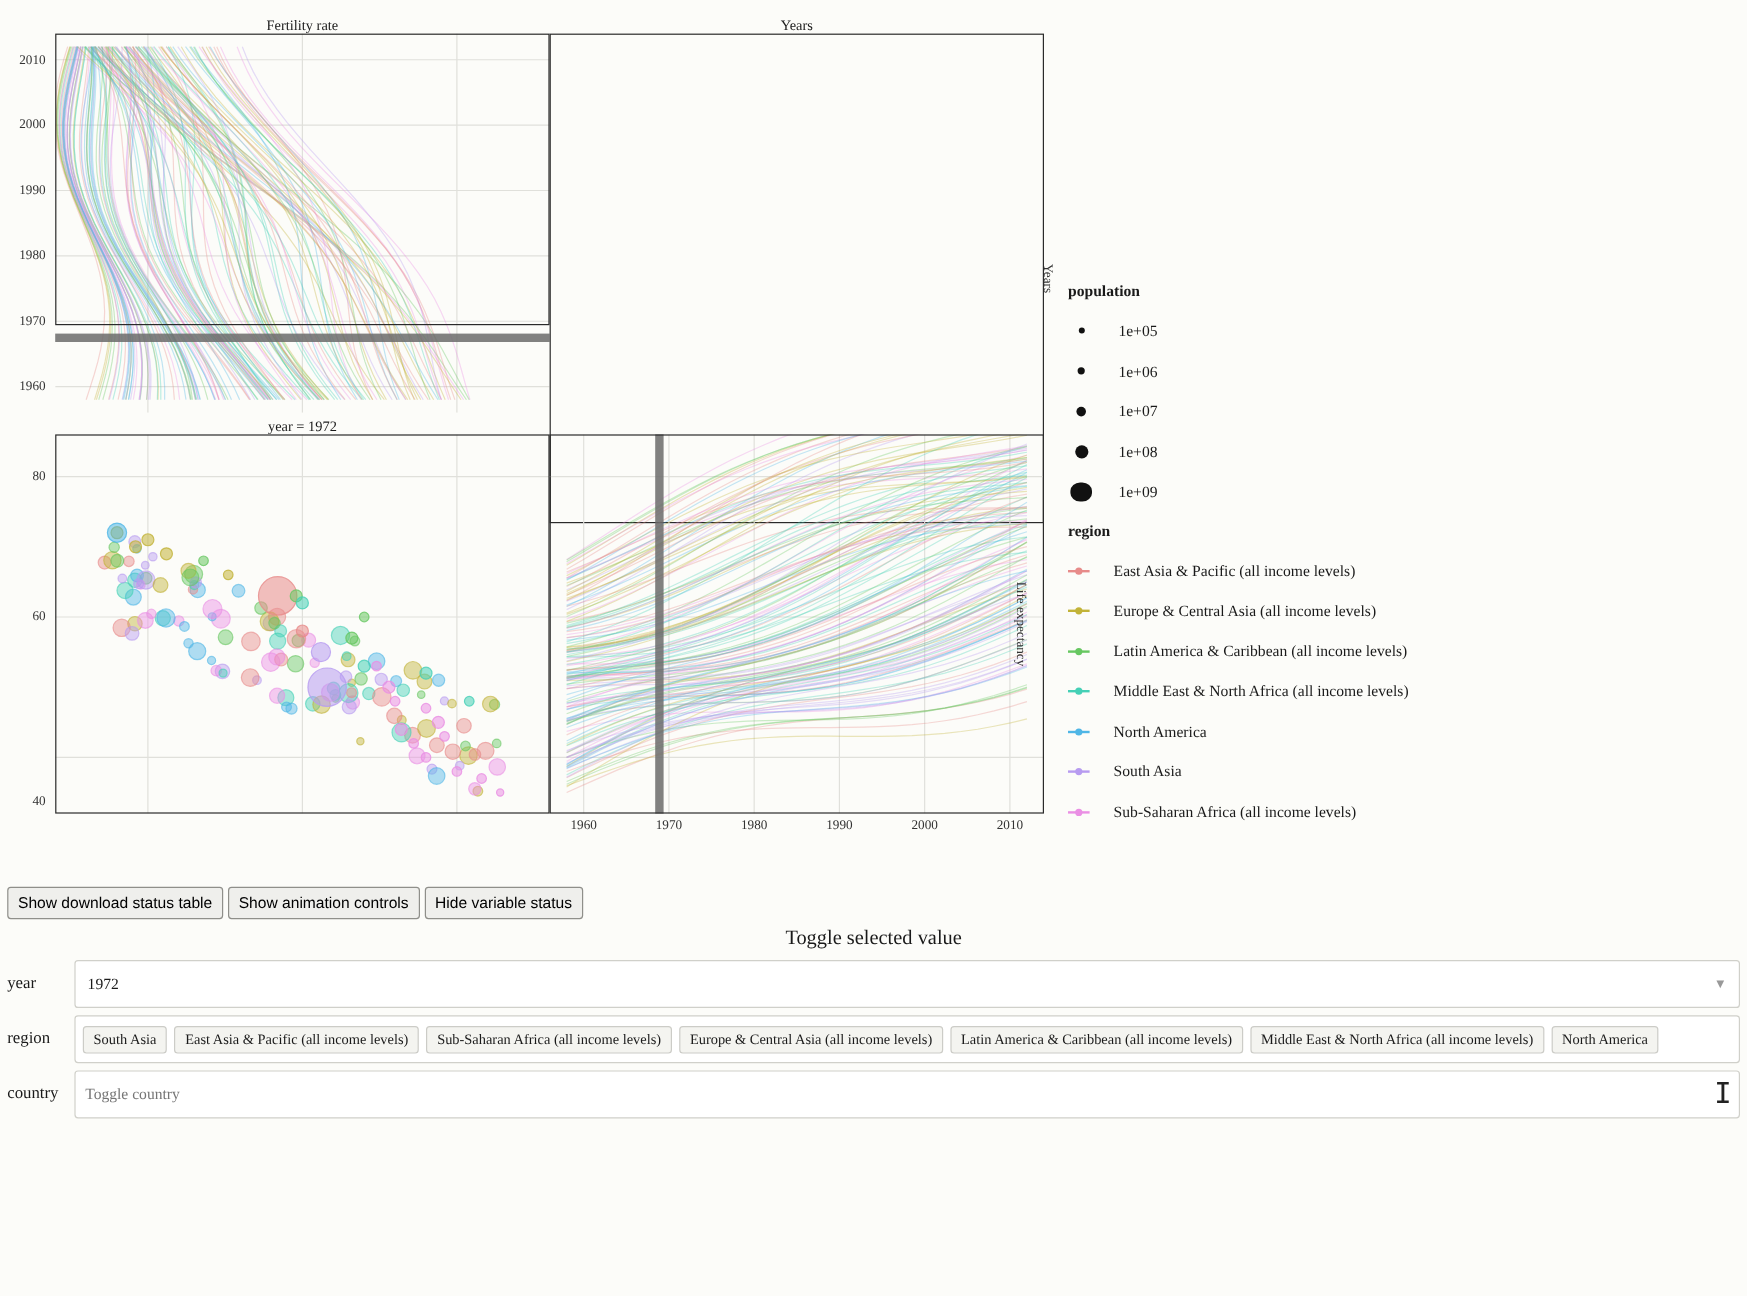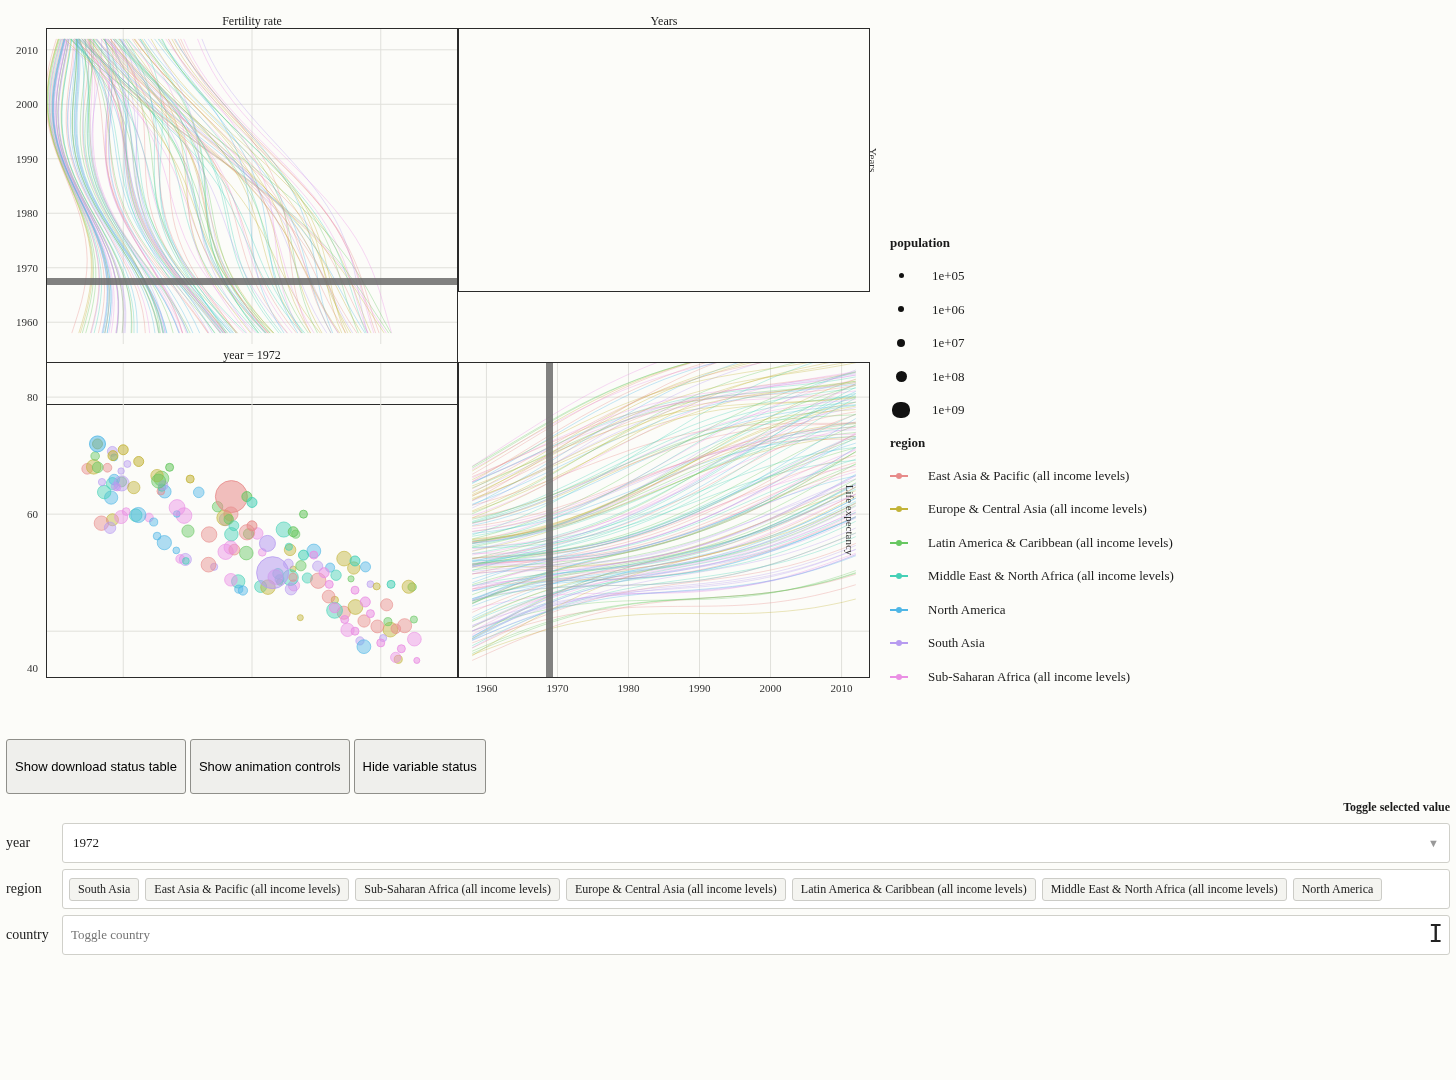--- a/index.html
+++ b/index.html
@@ -38,22 +38,22 @@
   .s2{width:6px;height:6px;border-radius:50%;}
   .s3{width:8px;height:8px;border-radius:50%;}
   .s4{width:11px;height:11px;border-radius:50%;}
   .s5{width:18px;height:16px;}
   .swatch-line{position:relative;width:18px;height:10px;display:inline-flex;align-items:center;justify-content:center;}
   .swatch-line .ln{position:absolute;left:0;right:0;top:50%;height:2px;transform:translateY(-50%);}
   .swatch-line .dot{width:6px;height:6px;border-radius:50%;position:absolute;}
 
   .controls{margin-top:18px;}
   .btn-row{display:flex;gap:4px;margin-bottom:6px;}
-  button.toolbtn{font:13px Arial,Helvetica,sans-serif;background:var(--btn-bg);border:1px solid var(--btn-border);border-radius:3px;padding:19px 8px;cursor:pointer;}
-  .section-title{text-align:right;font-weight:bold;font-family:Georgia,serif;font-size:12px;margin:4px 0 8px 0;}
+  button.toolbtn{font:13px Arial,Helvetica,sans-serif;background:var(--btn-bg);border:1px solid var(--btn-border);border-radius:3px;padding:5px 8px;cursor:pointer;}
+  .section-title{text-align:center;font-weight:normal;font-family:Georgia,serif;font-size:17px;margin:4px 0 8px 0;}
   .form-row{display:flex;align-items:center;gap:10px;margin:6px 0;}
   .form-row label{width:46px;font-family:Georgia,serif;font-size:14px;text-align:left;}
   .pseudo-select{flex:1;border:1px solid var(--select-border);border-radius:3px;background:#fff;padding:6px 10px;display:flex;align-items:center;justify-content:space-between;font-family:Georgia,serif;font-size:13px;min-height:26px;}
   .pseudo-select .caret{font-size:11px;color:#999;}
   .chips-box{flex:1;border:1px solid var(--select-border);border-radius:3px;background:#fff;padding:4px 6px;display:flex;flex-wrap:wrap;gap:6px;align-items:center;min-height:30px;}
   .chip{background:var(--chip-bg);border:1px solid var(--chip-border);border-radius:3px;padding:3px 8px;font-family:Georgia,serif;font-size:12px;display:inline-block;}
   .chips-box input{border:none;outline:none;flex:1;min-width:160px;font-family:Georgia,serif;font-size:13px;color:#999;background:transparent;}
   .ibeam{font-family:monospace;font-size:24px;color:#222;line-height:0;position:relative;top:-1px;}
 
   
@@ -61,21 +61,21 @@
   .xlabels{position:absolute;left:0;right:0;text-align:center;font-size:11px;color:#333;pointer-events:none;}
   .xlabels span{position:absolute;transform:translateX(-50%);}
 </style>
 </head>
 <body>
 
 <div class="app">
   <div class="chart-area">
     <div class="chart-grid">
 
-      <div class="facet" id="facet-tl" style="left:40px;top:22px;width:412px;height:377px;">
+      <div class="facet" id="facet-tl" style="left:40px;top:22px;width:412px;height:243px;">
         <div class="facet-title">Fertility rate</div>
         <svg class="plot" width="412" height="316" viewBox="0 0 412 316" preserveAspectRatio="none" id="svg-tl">
             <line x1="77.25" x2="77.25" y1="0" y2="316" class="gridv"></line>
             <line x1="206" x2="206" y1="0" y2="316" class="gridv"></line>
             <line x1="334.75" x2="334.75" y1="0" y2="316" class="gridv"></line>
             <line x1="0" x2="412" y1="294.2068965517241" y2="294.2068965517241" class="gridh"></line>
             <line x1="0" x2="412" y1="239.72413793103448" y2="239.72413793103448" class="gridh"></line>
             <line x1="0" x2="412" y1="185.24137931034483" y2="185.24137931034483" class="gridh"></line>
             <line x1="0" x2="412" y1="130.75862068965517" y2="130.75862068965517" class="gridh"></line>
             <line x1="0" x2="412" y1="76.27586206896552" y2="76.27586206896552" class="gridh"></line>
@@ -238,21 +238,21 @@
             <path d="M226.9 305.1 L216.5 294.6 L206.8 284.1 L197.8 273.6 L189.5 263.1 L182.2 252.6 L175.6 242.1 L169.8 231.6 L164.7 221.0 L160.1 210.5 L156.0 200.0 L152.1 189.5 L148.4 179.0 L144.6 168.5 L140.5 158.0 L136.0 147.5 L131.0 137.0 L125.3 126.5 L118.8 116.0 L111.6 105.5 L103.5 95.0 L94.6 84.4 L85.0 73.9 L74.7 63.4 L63.9 52.9 L52.7 42.4 L41.3 31.9 L29.8 21.4 L18.5 10.9 " fill="none" stroke="#c2b338" stroke-width="1" stroke-opacity="0.35"></path>
             <path d="M113.5 305.1 L111.4 294.6 L108.4 284.1 L104.6 273.6 L100.1 263.1 L94.9 252.6 L89.0 242.1 L82.7 231.6 L76.1 221.0 L69.4 210.5 L62.7 200.0 L56.2 189.5 L50.1 179.0 L44.5 168.5 L39.6 158.0 L35.5 147.5 L32.1 137.0 L29.5 126.5 L27.8 116.0 L26.8 105.5 L26.5 95.0 L26.7 84.4 L27.4 73.9 L28.3 63.4 L29.2 52.9 L30.1 42.4 L30.7 31.9 L30.8 21.4 L30.4 10.9 " fill="none" stroke="#67c761" stroke-width="1" stroke-opacity="0.35"></path>
             <path d="M168.5 305.1 L161.5 294.6 L154.1 284.1 L146.3 273.6 L138.4 263.1 L130.5 252.6 L122.9 242.1 L115.5 231.6 L108.8 221.0 L102.6 210.5 L97.2 200.0 L92.6 189.5 L88.9 179.0 L85.9 168.5 L83.7 158.0 L82.2 147.5 L81.2 137.0 L80.6 126.5 L80.3 116.0 L80.1 105.5 L79.8 95.0 L79.3 84.4 L78.3 73.9 L76.7 63.4 L74.5 52.9 L71.5 42.4 L67.7 31.9 L63.0 21.4 L57.6 10.9 " fill="none" stroke="#45d0b6" stroke-width="1" stroke-opacity="0.35"></path>
             <path d="M146.9 305.1 L142.2 294.6 L136.9 284.1 L130.9 273.6 L124.4 263.1 L117.5 252.6 L110.5 242.1 L103.5 231.6 L96.7 221.0 L90.3 210.5 L84.3 200.0 L78.9 189.5 L74.3 179.0 L70.5 168.5 L67.5 158.0 L65.3 147.5 L63.9 137.0 L63.2 126.5 L63.0 116.0 L63.3 105.5 L63.9 95.0 L64.6 84.4 L65.2 73.9 L65.6 63.4 L65.6 52.9 L65.0 42.4 L63.8 31.9 L61.8 21.4 L59.0 10.9 " fill="none" stroke="#4fb6e6" stroke-width="1" stroke-opacity="0.35"></path>
             <path d="M177.5 305.1 L169.5 294.6 L161.1 284.1 L152.6 273.6 L144.2 263.1 L135.9 252.6 L128.0 242.1 L120.7 231.6 L114.0 221.0 L108.0 210.5 L102.8 200.0 L98.4 189.5 L94.9 179.0 L92.1 168.5 L90.0 158.0 L88.4 147.5 L87.3 137.0 L86.4 126.5 L85.6 116.0 L84.8 105.5 L83.6 95.0 L82.1 84.4 L79.9 73.9 L77.1 63.4 L73.5 52.9 L69.2 42.4 L64.0 31.9 L58.0 21.4 L51.2 10.9 " fill="none" stroke="#b79bf0" stroke-width="1" stroke-opacity="0.35"></path>
           </svg>
         <div class="guide-h" id="guide-tl" style="top: 249.8px;"></div>
         <div class="panel-border"></div>
       </div>
 
-      <div class="facet" id="facet-tr" style="left:452px;top:22px;width:412px;height:264px;">
+      <div class="facet" id="facet-tr" style="left:452px;top:22px;width:412px;height:408px;">
         <div class="facet-title">Years</div>
         <svg class="plot" width="412" height="316" viewBox="0 0 412 316" preserveAspectRatio="none" id="svg-tr"></svg>
         <div class="facet-right-label">Years</div>
         <div class="panel-border"></div>
       </div>
 
       <div class="facet" id="facet-bl" style="left:40px;top:356px;width:412px;height:316px;">
         <div class="facet-title">year = 1972</div>
         <svg class="plot" width="412" height="316" viewBox="0 0 412 316" preserveAspectRatio="none" id="svg-bl">
             <line x1="77.25" x2="77.25" y1="0" y2="316" class="gridv"></line>

